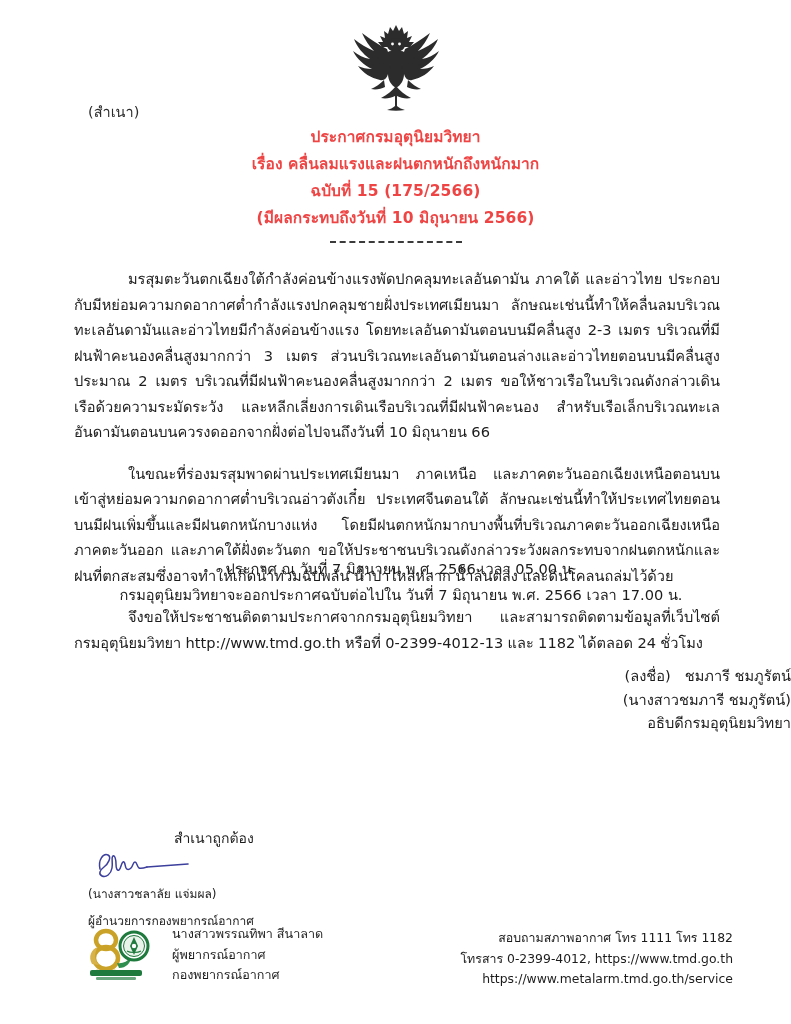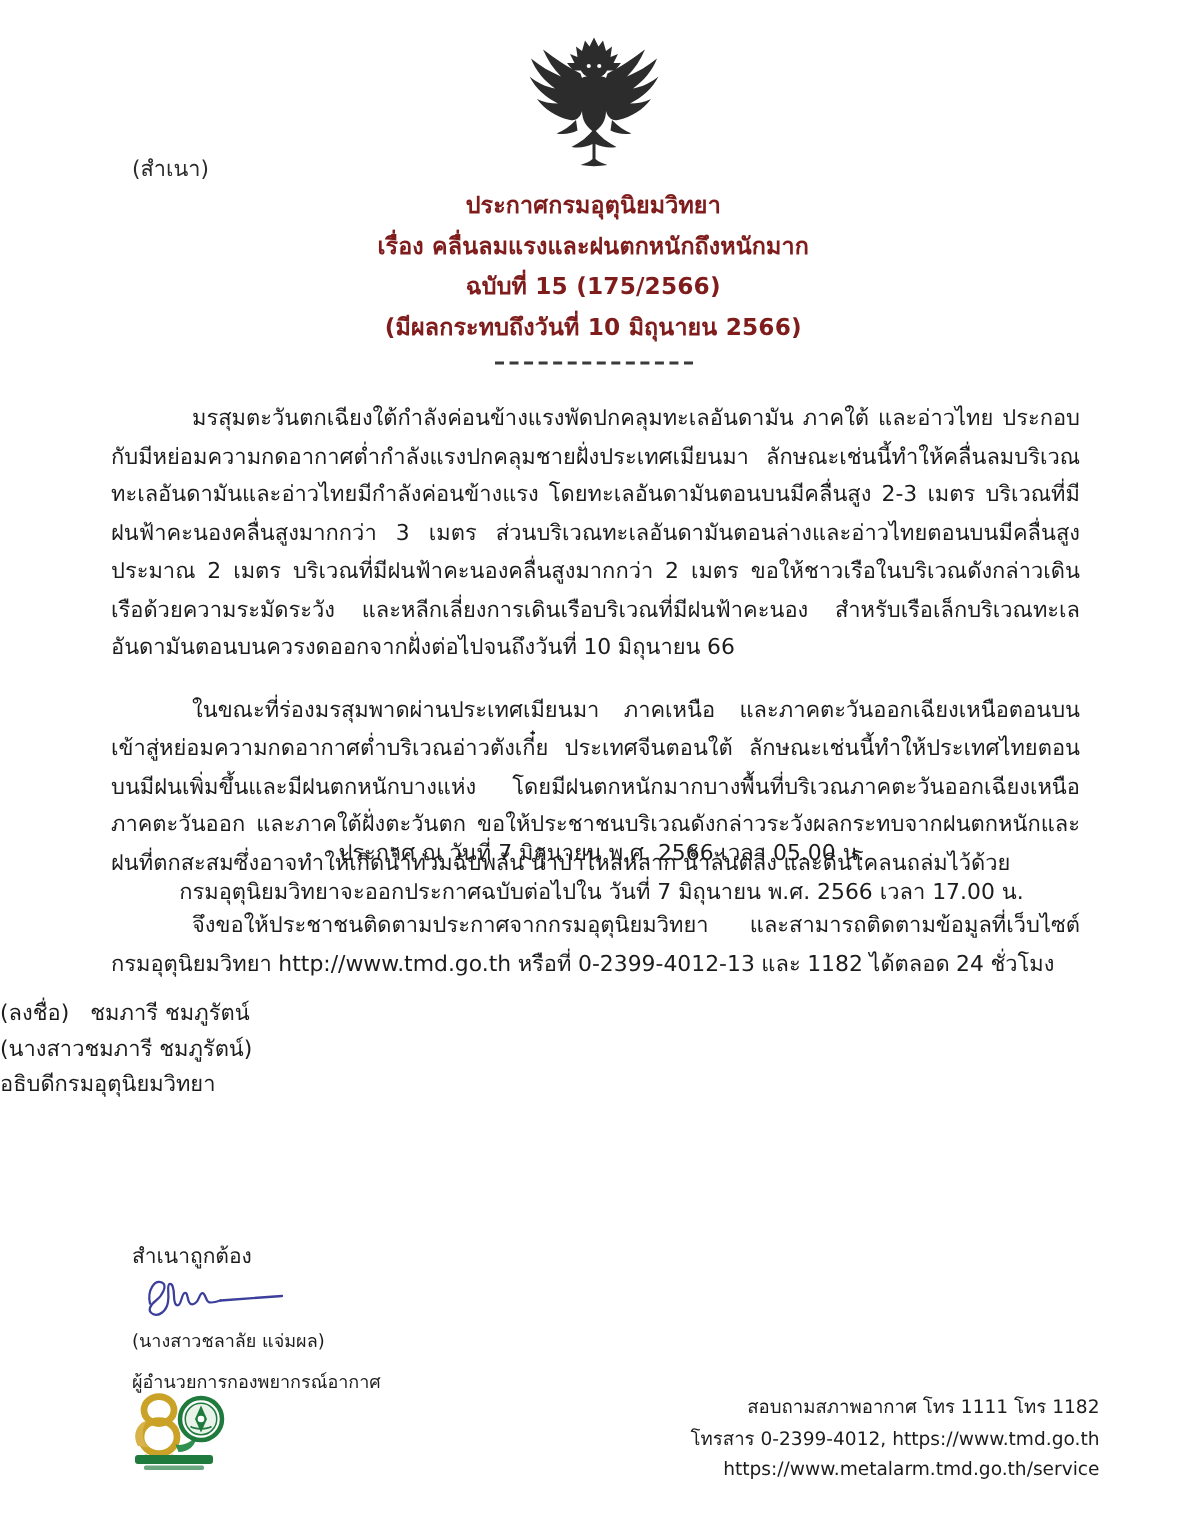--- a/index.html
+++ b/index.html
@@ -49,21 +49,21 @@
   .titles {
     position: absolute;
     top: 124px;
     left: 0;
     right: 0;
     text-align: center;
   }
   .title-line {
     font-size: 15.5px;
     font-weight: bold;
-    color: #7f1d1d;
+    color: #ef4444;
     line-height: 27px;
     letter-spacing: 0.1px;
   }
   .title-line.sub2 { font-weight: bold; }
 
   .divider {
     margin: 9px auto 0 auto;
     width: 132px;
     height: 0;
     border-top: 2px dashed #3a3a3a;
@@ -101,21 +101,21 @@
     line-height: 26px;
     color: #1c1c1c;
   }
 
   
   .sig-block {
     position: absolute;
     left: 0;
     right: 0;
     top: 664px;
-    text-align: left;
+    text-align: right;
   }
   .sig-block .sig-line {
     font-size: 14.6px;
     line-height: 23.5px;
     color: #1c1c1c;
   }
   .sig-name-ink {
     display: inline-block;
     margin-left: 14px;
   }
@@ -123,20 +123,21 @@
   
   .cert {
     position: absolute;
     left: 88px;
     top: 828px;
   }
   .cert-head {
     font-size: 14px;
     line-height: 20px;
     color: #1c1c1c;
+    text-align: right;
   }
   .cert-sig {
     height: 30px;
     width: 130px;
     margin: 1px 0 0 2px;
   }
   .cert-line {
     font-size: 12px;
     line-height: 23px;
     color: #1c1c1c;
@@ -271,20 +272,25 @@
       <circle cx="48" cy="22" r="14" fill="#ffffff" stroke="#1f7a3d" stroke-width="3"></circle>
       <circle cx="48" cy="22" r="10.5" fill="#e9f3ea" stroke="#1f7a3d" stroke-width="1"></circle>
 
       <path d="M48 13 L52 22 L48 31 L44 22 Z" fill="#1f7a3d"></path>
       <circle cx="48" cy="22" r="2.2" fill="#ffffff"></circle>
       <path d="M41 27 C44 29 52 29 55 27" stroke="#1f7a3d" stroke-width="1.2" fill="none"></path>
 
       <rect x="4" y="46" width="52" height="6" rx="2" fill="#1f7a3d"></rect>
       <rect x="10" y="53" width="40" height="3" rx="1.2" fill="#6aa77f"></rect>
     </svg>
+    <div class="footer-left-text">
+      <div>นางสาวพรรณทิพา สีนาลาด</div>
+      <div>ผู้พยากรณ์อากาศ</div>
+      <div>กองพยากรณ์อากาศ</div>
+    </div>
   </div>
 
   <div class="footer-right">
     <div>สอบถามสภาพอากาศ โทร 1111 โทร 1182</div>
     <div>โทรสาร 0-2399-4012, https://www.tmd.go.th</div>
     <div>https://www.metalarm.tmd.go.th/service</div>
   </div>
 
 </div>
 

